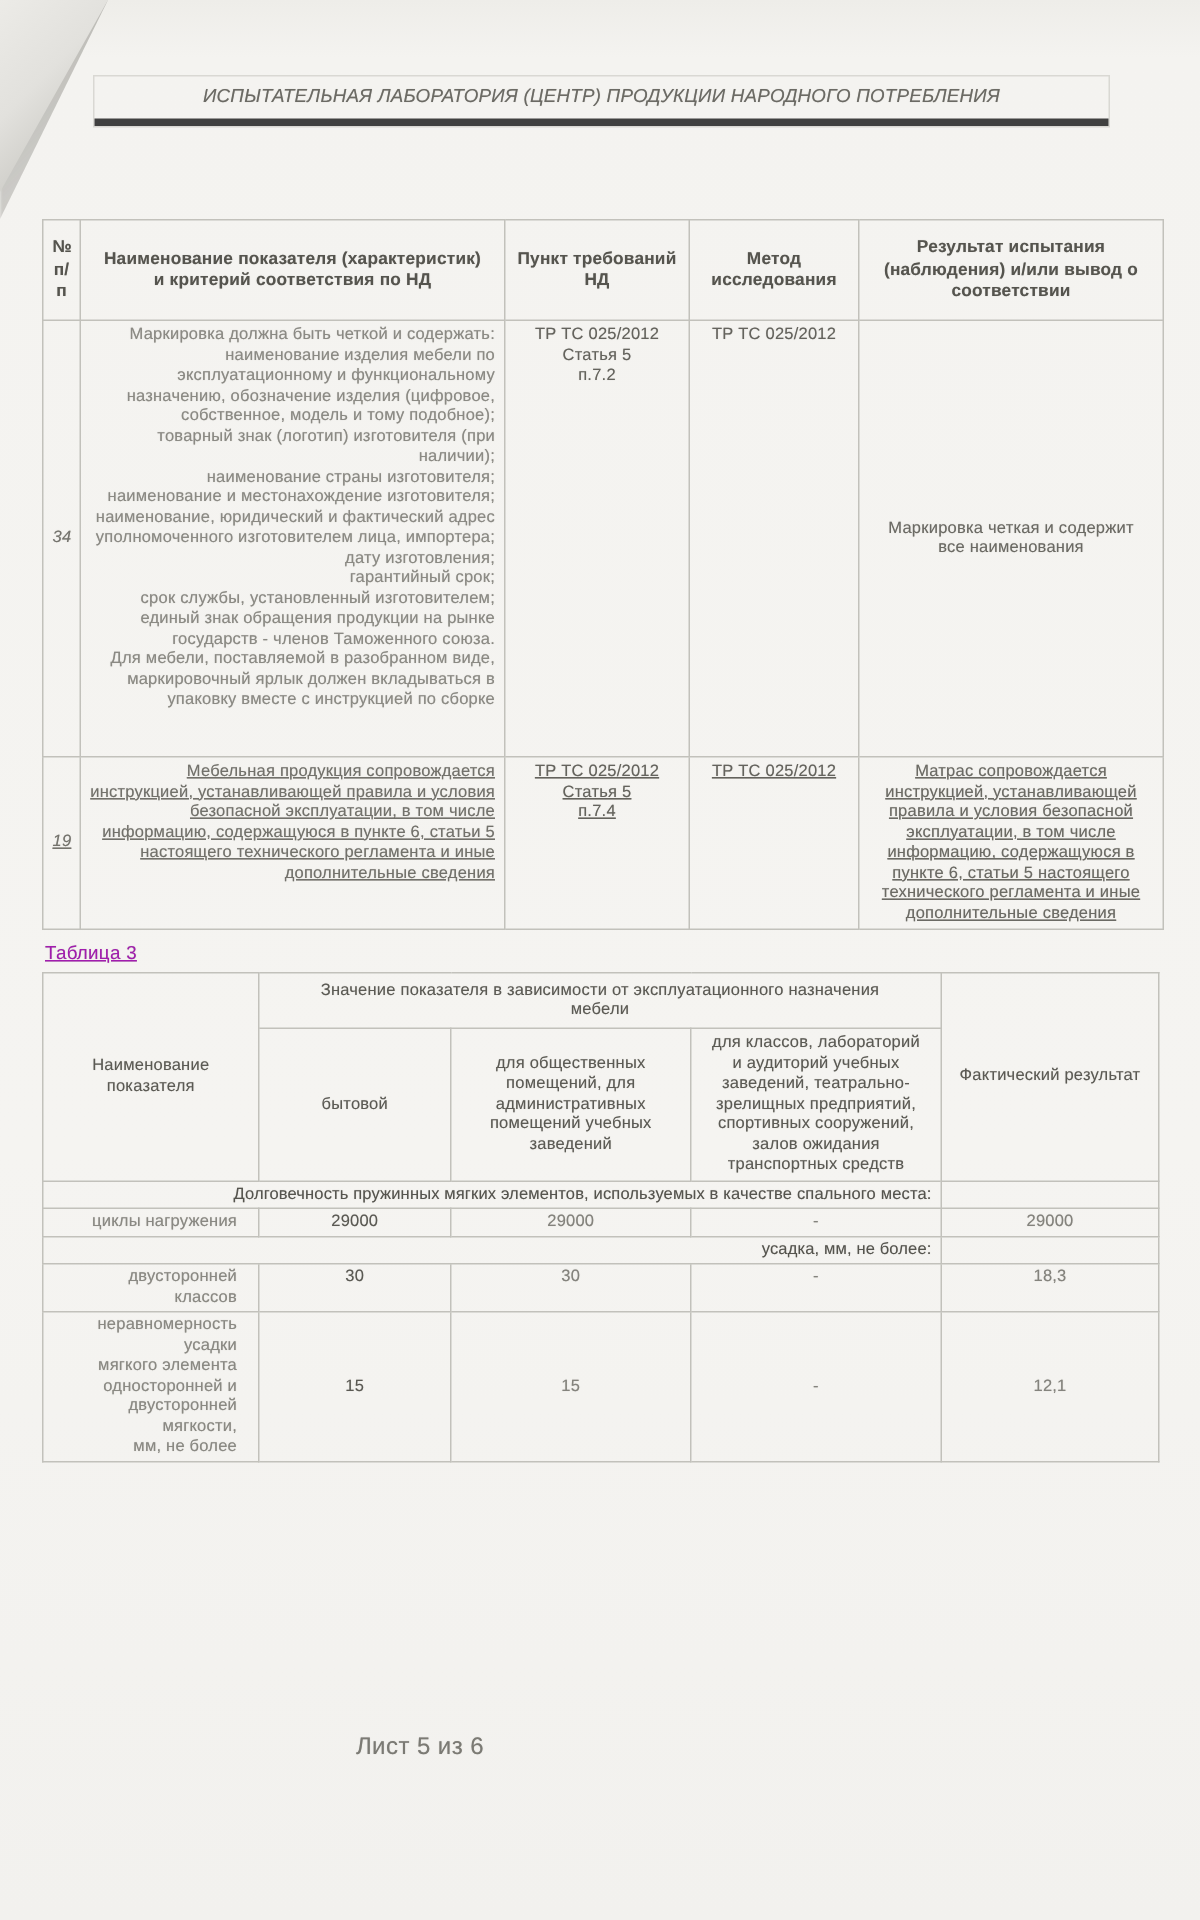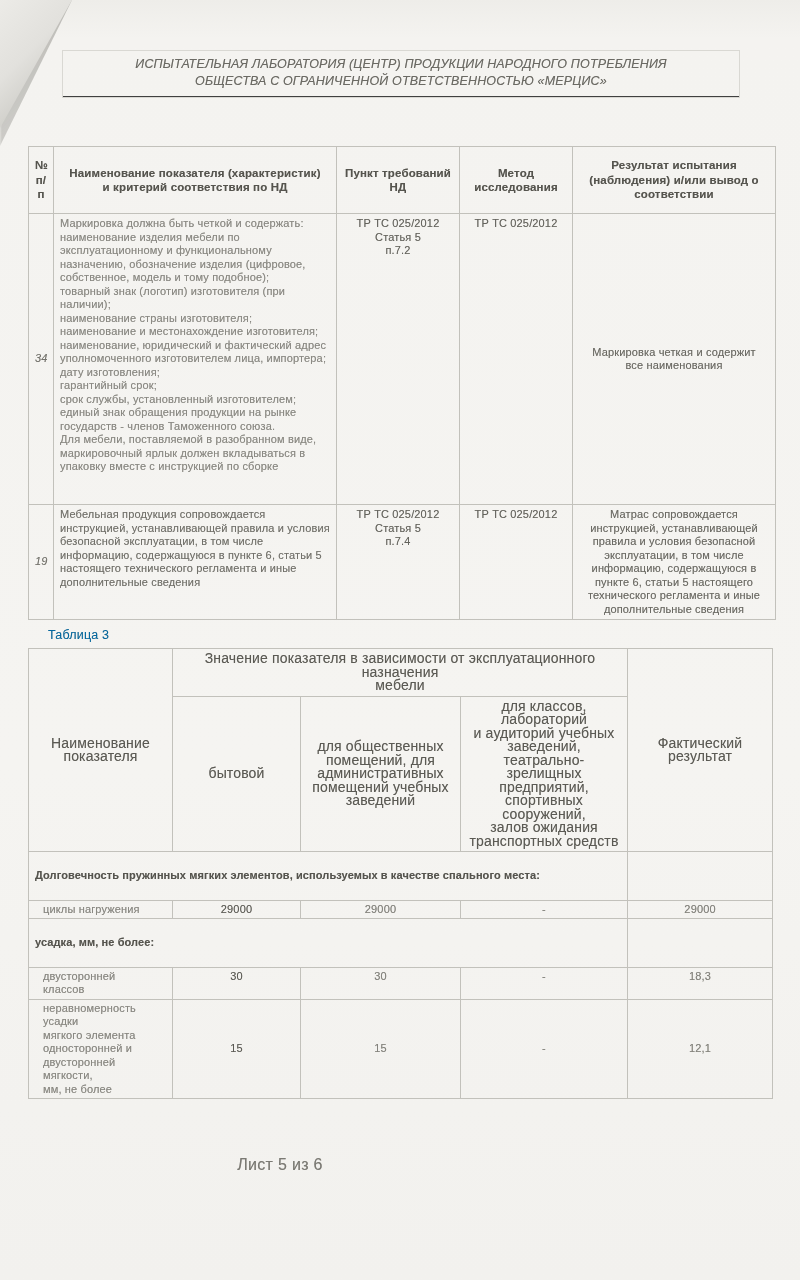--- a/index.html
+++ b/index.html
@@ -27,69 +27,71 @@
 
   
   .header-box{
     position:absolute;left:62px;top:50px;width:676px;
     border:1px solid #d9d8d3;border-width:1px;
     background:transparent;
   }
   .title-block{
     text-align:center;font-style:italic;
     font-size:12.5px;line-height:17px;color:#6b6a64;
-    padding:5px 8px 6px;border-bottom:1px solid #404040;
+    padding:5px 8px 6px;border-bottom:5px solid #404040;
   }
   .protocol-line{
     text-align:center;font-size:12.5px;line-height:16px;color:#605f59;
     padding:5px 8px 5px;
   }
 
   
   table{border-collapse:collapse;table-layout:fixed;}
   td,th{
     border:1px solid #c2c1bb;
     font-size:11px;line-height:13.5px;font-weight:normal;
     padding:3px 6px;vertical-align:top;
     letter-spacing:.15px;text-shadow:0 0 .5px rgba(110,108,100,.5);
     overflow:hidden;
+    text-align:right;
   }
   .pre{white-space:pre-line;}
   .mid{vertical-align:middle;}
 
   
   .t1{position:absolute;left:28px;top:146px;width:747px;}
   .t1 th{
     text-align:center;vertical-align:middle;color:#55544e;font-weight:bold;
     font-size:11.5px;line-height:14.5px;height:58px;padding:4px 6px;
   }
   .t1 .row-name{color:#8b8a84;}
   .t1 .row35 .row-name{color:#72716b;}
   .t1 .num{text-align:center;color:#74736d;font-style:italic;}
   .t1 .clause{text-align:center;color:#64635d;}
   .t1 .method{text-align:center;color:#64635d;}
   .t1 .result{text-align:center;color:#6b6a64;}
   .t1 .row34 td{height:284px;}
-  .t1 .row35 td{height:108px;}
+  .t1 .row35 td{height:108px;text-decoration:underline;}
 
   
   .t3-caption{
-    position:absolute;left:48px;top:628px;
-    font-size:12.5px;color:#0369a1;letter-spacing:.2px;
+    position:absolute;left:30px;top:628px;
+    font-size:12.5px;color:#a21caf;letter-spacing:.2px;
     text-shadow:0 0 .5px rgba(110,108,100,.5);
+    text-decoration:underline;
   }
   .t3{position:absolute;left:28px;top:648px;width:744px;}
   .t3 th{
     text-align:center;vertical-align:middle;color:#5b5a54;font-weight:normal;
-    font-size:14px;line-height:13.5px;padding:3px 5px;
+    font-size:11px;line-height:13.5px;padding:3px 5px;
   }
   .t3 .span-head{height:30px;}
   .t3 .sub-head{height:92px;}
   .t3 .name-col{vertical-align:middle;}
-  .t3 td.section{color:#55544e;font-weight:bold;letter-spacing:.1px;padding:17px 6px;}
+  .t3 td.section{color:#55544e;font-weight:normal;letter-spacing:.1px;padding:2px 6px;}
   .t3 td.lbl{color:#8a8983;padding:2px 14px;}
   .t3 td.val{text-align:center;color:#5a5953;padding:2px 6px;}
   .t3 td.val-light{text-align:center;color:#84837d;padding:2px 6px;}
   .t3 .tall td{height:66px;vertical-align:middle;}
   .t3 .tall td.lbl{vertical-align:middle;margin-top:29px;}
 
   
   .footer{
     position:absolute;left:0;top:1156px;width:70%;text-align:center;
     font-size:16px;color:#7b7a74;letter-spacing:.3px;
@@ -100,21 +102,20 @@
 <body>
 
 <div class="page doc-text">
 
   <div class="corner-fold-shadow"></div>
   <div class="corner-fold"></div>
 
   <div class="header-box">
     <div class="title-block">
       <div>ИСПЫТАТЕЛЬНАЯ ЛАБОРАТОРИЯ (ЦЕНТР) ПРОДУКЦИИ НАРОДНОГО ПОТРЕБЛЕНИЯ</div>
-      <div>ОБЩЕСТВА С ОГРАНИЧЕННОЙ ОТВЕТСТВЕННОСТЬЮ «МЕРЦИС»</div>
     </div>
   </div>
 
   <table class="t1">
     <colgroup>
       <col style="width:25px">
         <col style="width:283px">
         <col style="width:123px">
         <col style="width:113px">
         <col style="width:203px">

